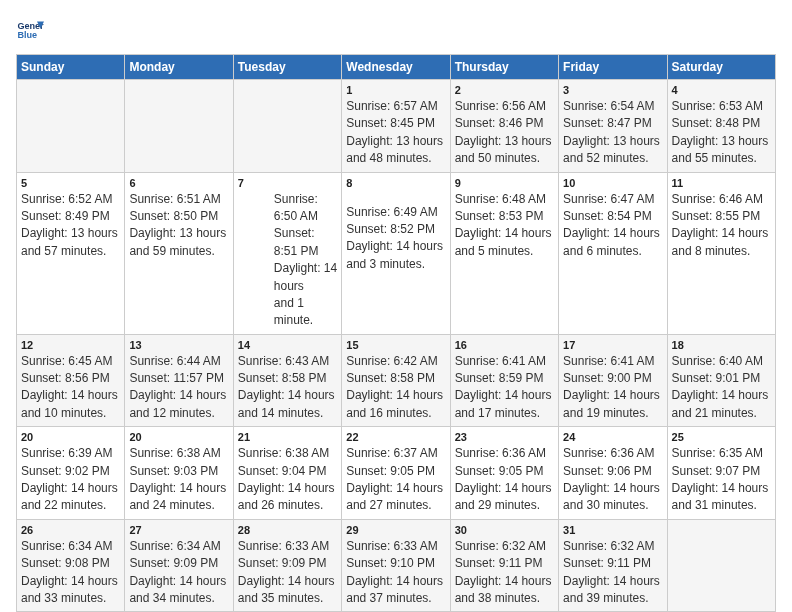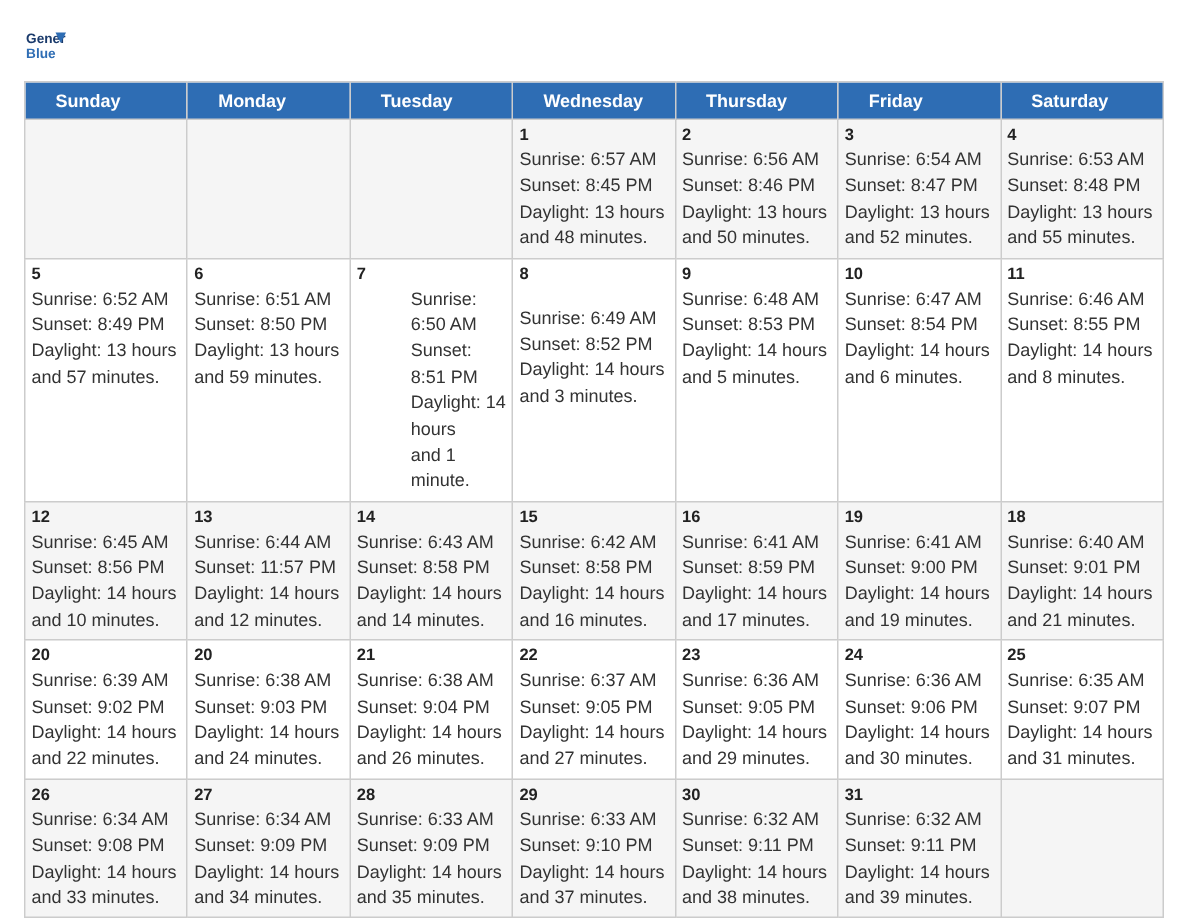--- a/index.html
+++ b/index.html
@@ -40,21 +40,21 @@
     table {
       width: 100%;
       border-collapse: collapse;
       table-layout: fixed;
     }
     thead tr th {
       background-color: #2e6db4;
       color: #fff;
       font-size: 12px;
       font-weight: bold;
-      padding: 5px 20px;
+      padding: 5px 4px;
       text-align: left;
       border: 1px solid #ccc;
     }
     tbody tr td {
       border: 1px solid #ccc;
       vertical-align: top;
       padding: 4px 4px;
       font-size: 10px;
       color: #222;
       height: 80px;
@@ -225,21 +225,21 @@
 and 16 minutes.</div>
         </td>
         <td>
           <span class="day-number">16</span>
           <div class="day-info" style="white-space: pre-line;">Sunrise: 6:41 AM
 Sunset: 8:59 PM
 Daylight: 14 hours
 and 17 minutes.</div>
         </td>
         <td>
-          <span class="day-number">19</span>
+          <span class="day-number">17</span>
           <div class="day-info" style="white-space: pre-line;">Sunrise: 6:41 AM
 Sunset: 9:00 PM
 Daylight: 14 hours
 and 19 minutes.</div>
         </td>
         <td>
           <span class="day-number">18</span>
           <div class="day-info" style="white-space: pre-line;">Sunrise: 6:40 AM
 Sunset: 9:01 PM
 Daylight: 14 hours

